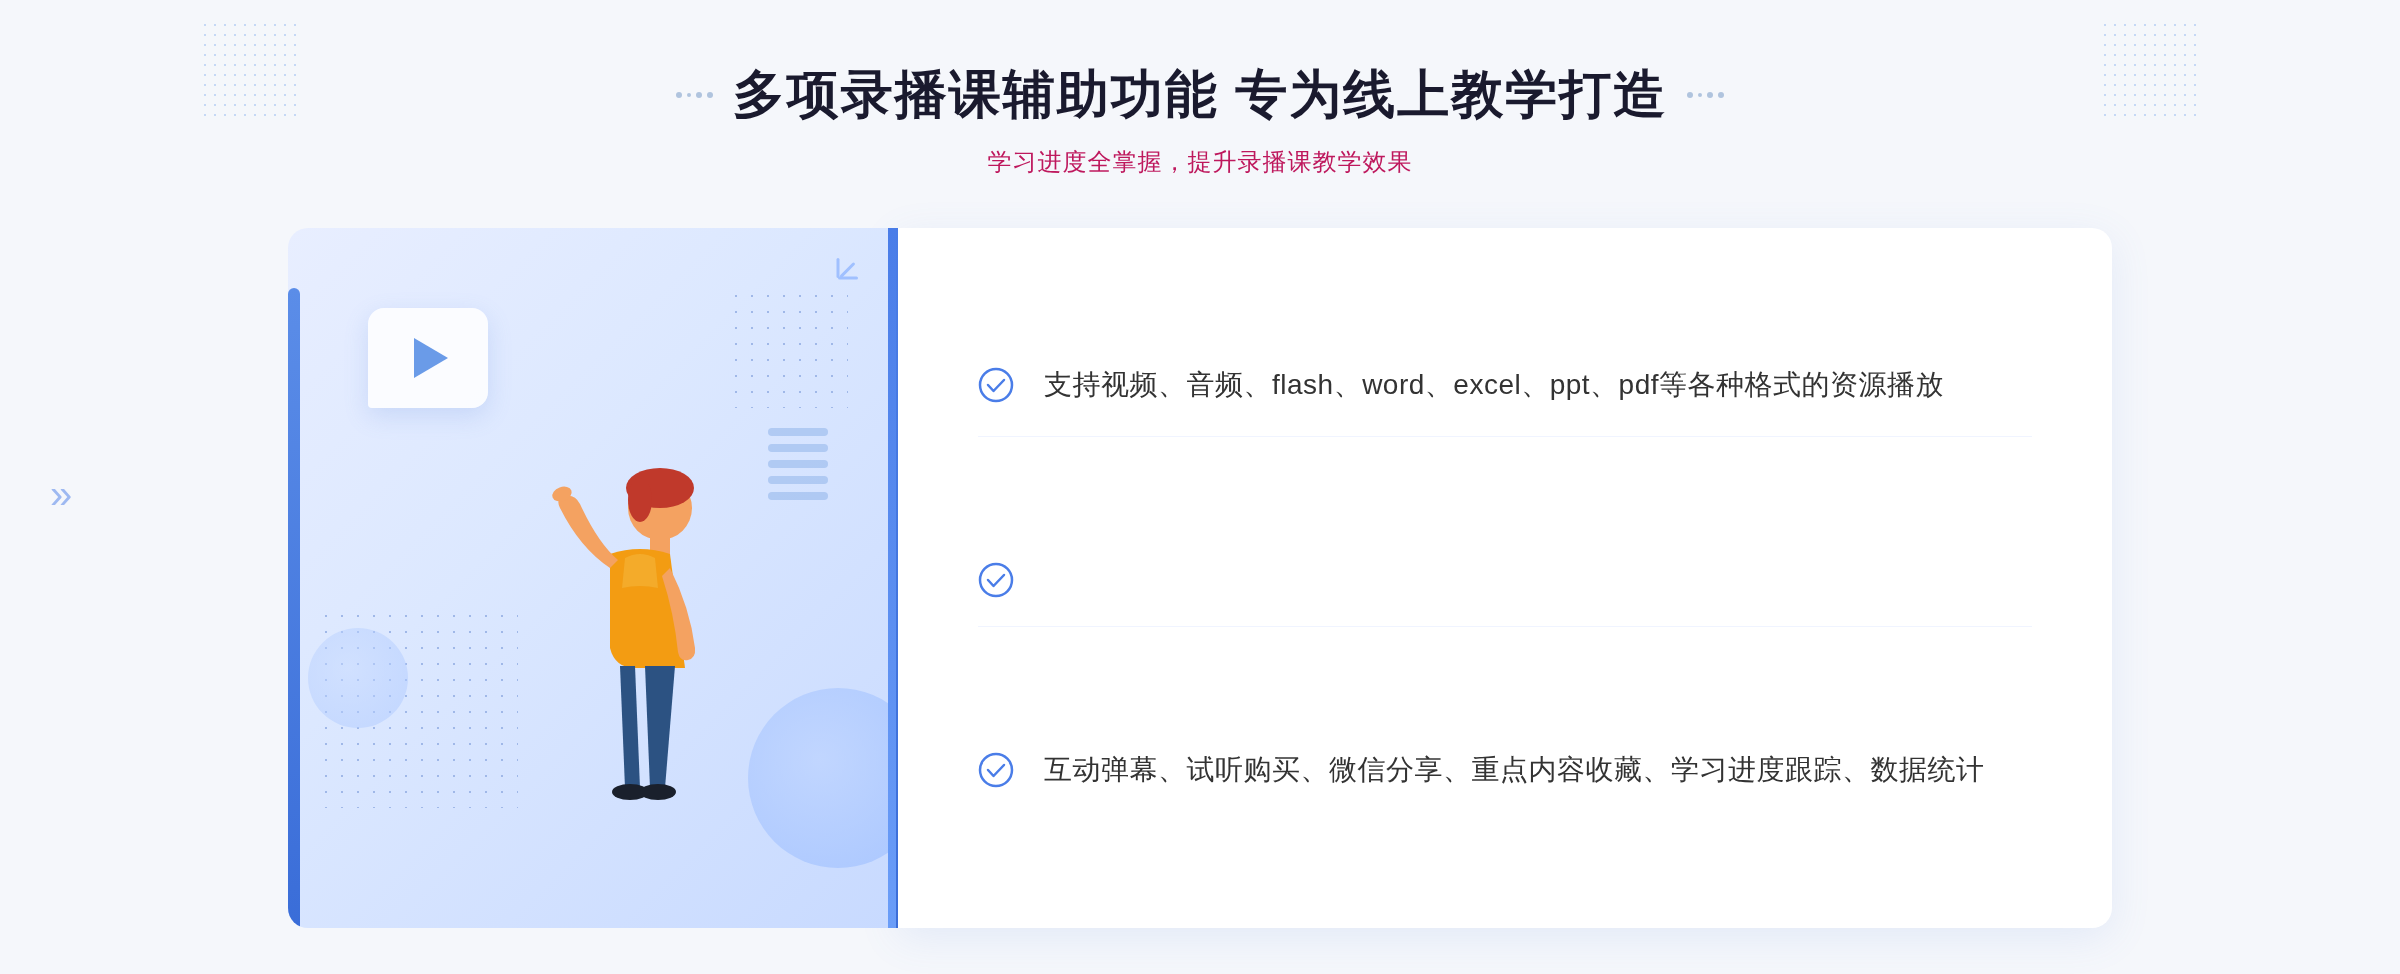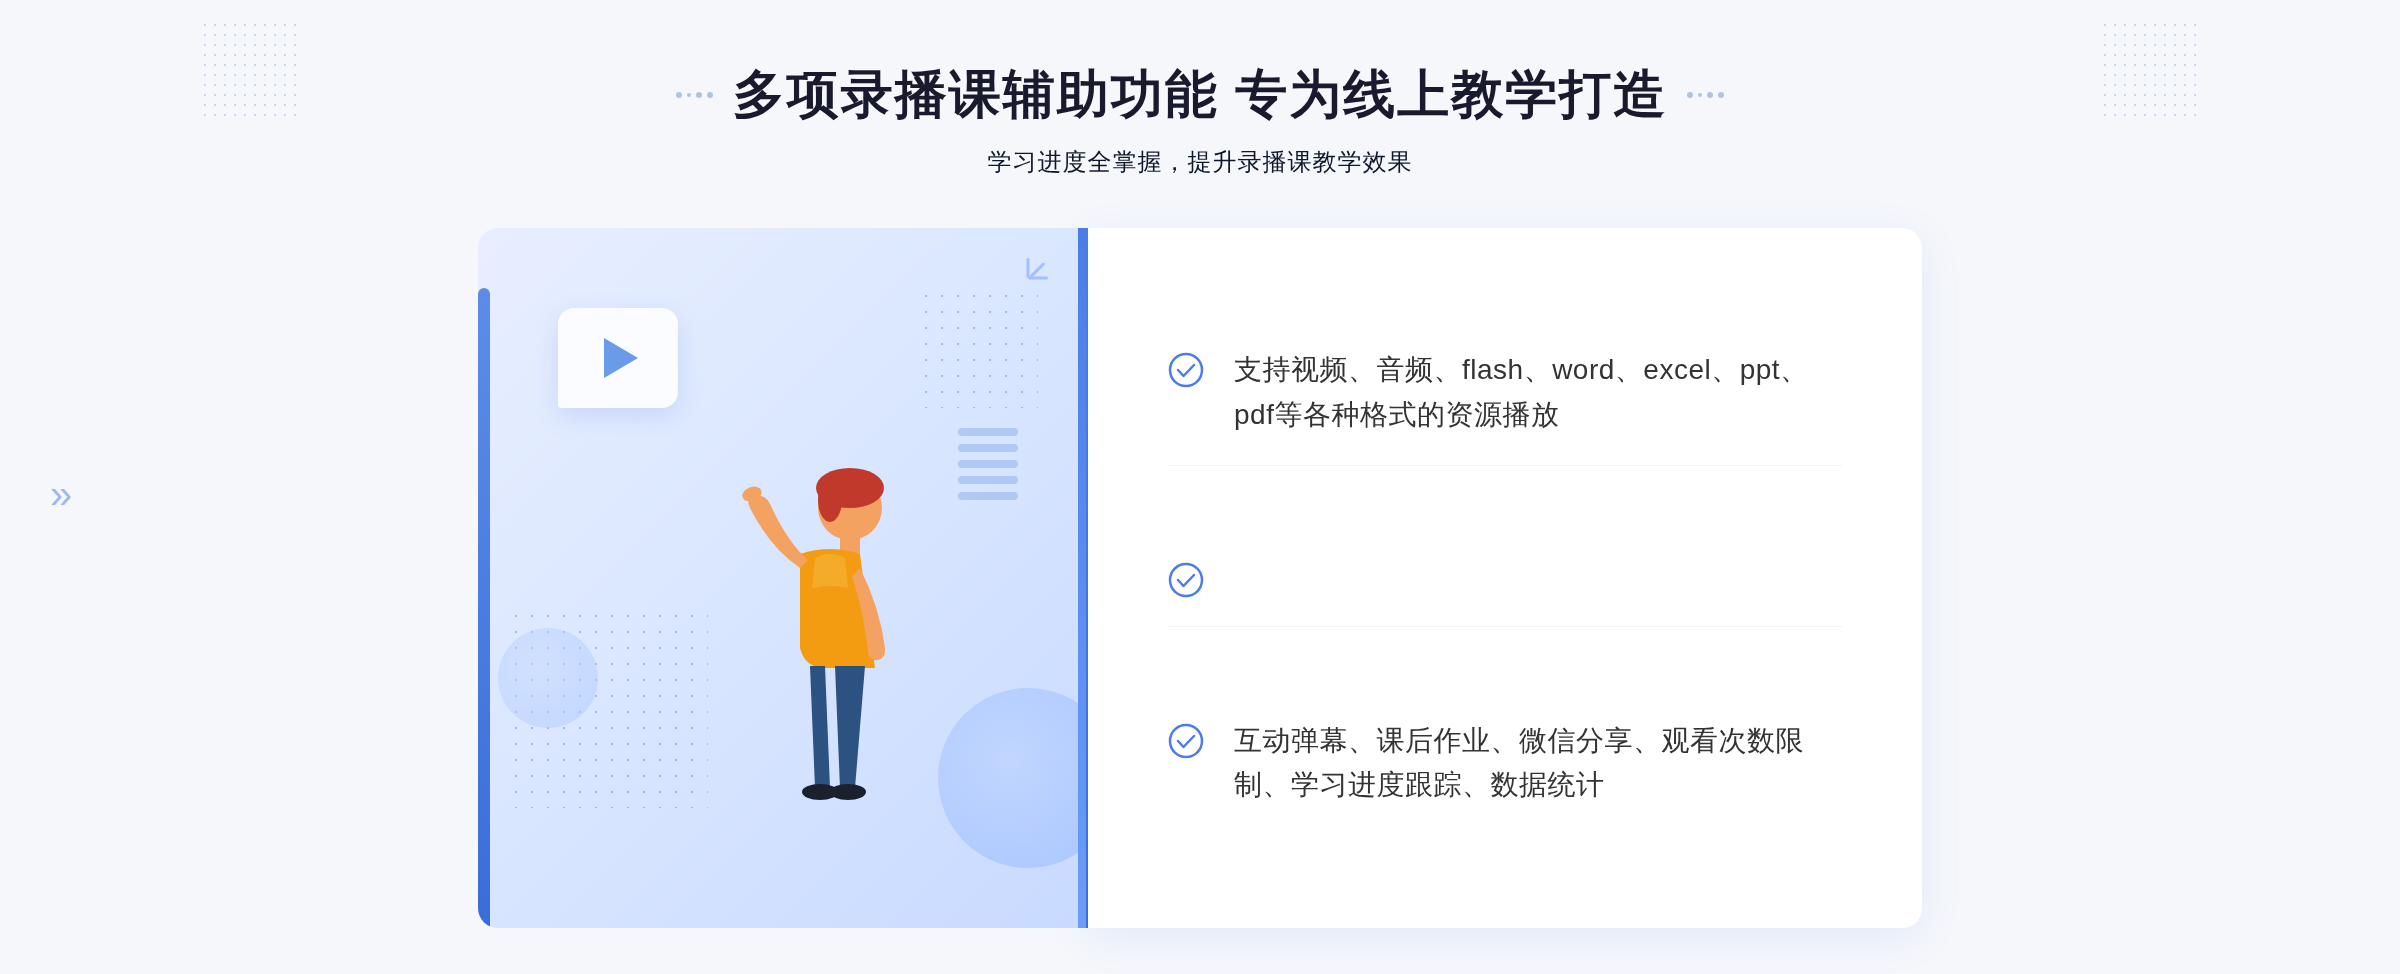--- a/index.html
+++ b/index.html
@@ -74,28 +74,28 @@
 
     .main-title {
       font-size: 52px;
       font-weight: 600;
       color: #1a1a2e;
       letter-spacing: 2px;
     }
 
     .subtitle {
       font-size: 24px;
-      color: #0f172a;
+      color: #be185d;
       letter-spacing: 1px;
     }
 
     .content-section {
       display: flex;
       align-items: stretch;
-      width: 1444px;
+      width: 1824px;
       gap: 0;
       position: relative;
     }
 
     
     .illustration-area {
       width: 600px;
       min-height: 700px;
       background: linear-gradient(135deg, #e8eeff 0%, #dce8ff 40%, #c8daff 100%);
       border-radius: 20px 0 0 20px;
@@ -431,20 +431,20 @@
         </div>
       </div>
 
       <div class="feature-item">
         <div class="check-icon">
           <svg viewBox="0 0 36 36" fill="none" xmlns="http://www.w3.org/2000/svg">
             <circle cx="18" cy="18" r="16" stroke="#4a7de8" stroke-width="2.5" fill="none"></circle>
             <path d="M10 18 L15.5 24 L26 13" stroke="#4a7de8" stroke-width="2.5" stroke-linecap="round" stroke-linejoin="round"></path>
           </svg>
         </div>
-        <span class="feature-text">互动弹幕、课后作业、微信分享、观看次数限制、学习进度跟踪、数据统计</span>
+        <span class="feature-text">互动弹幕、试听购买、微信分享、重点内容收藏、学习进度跟踪、数据统计</span>
       </div>
 
     </div>
 
   </div>
 
 </div>
 
 </body></html>

